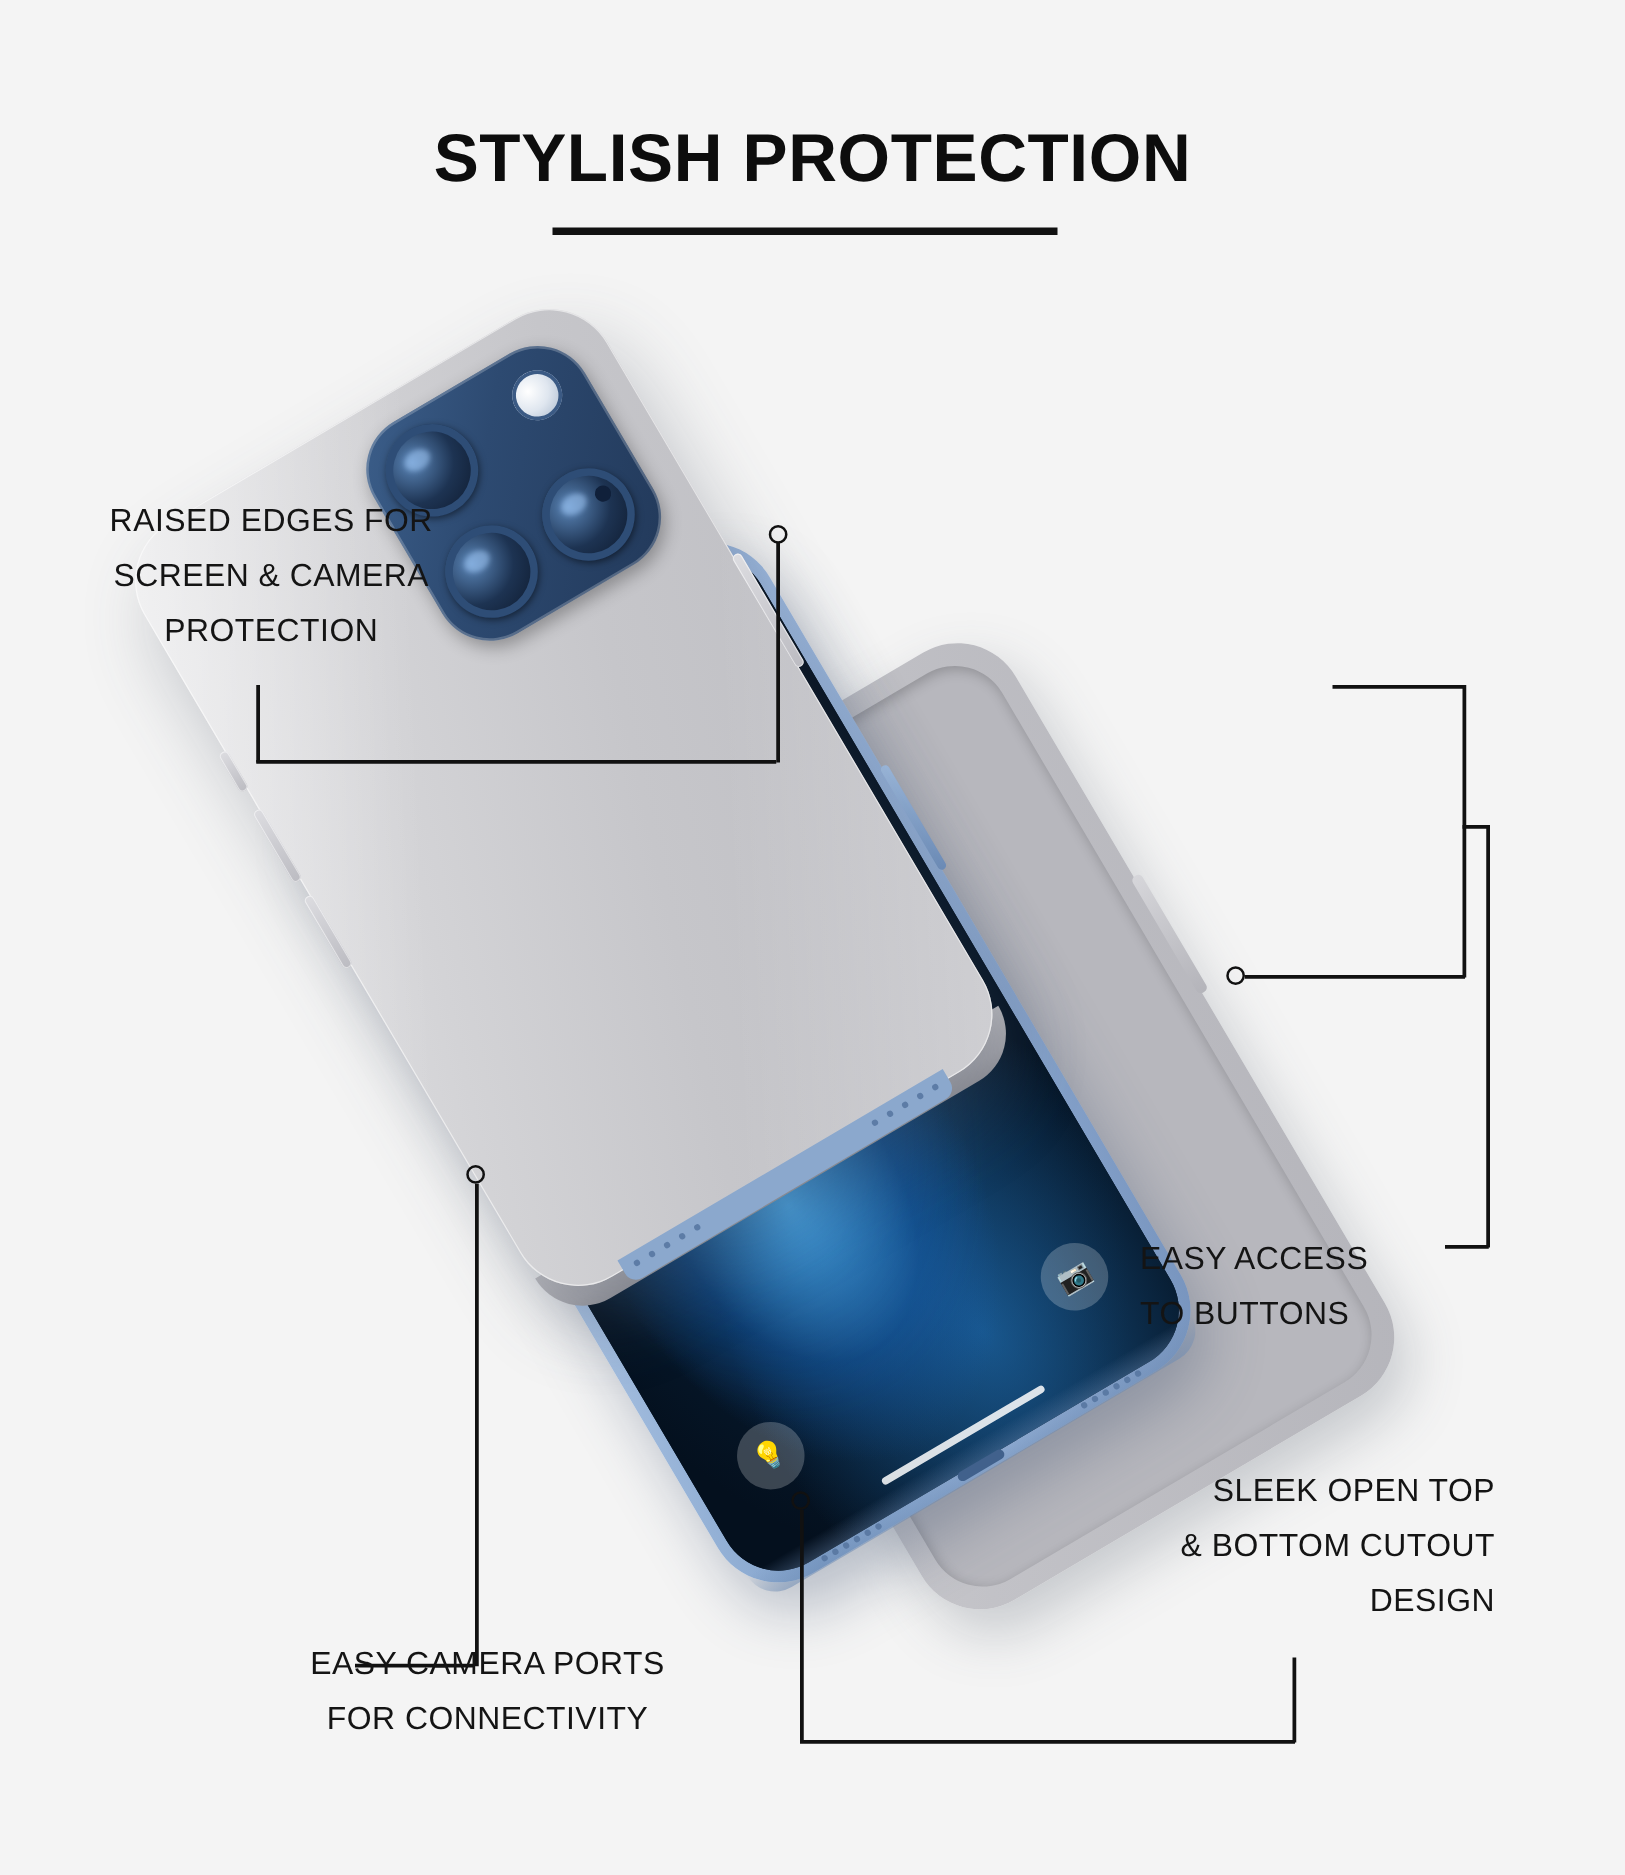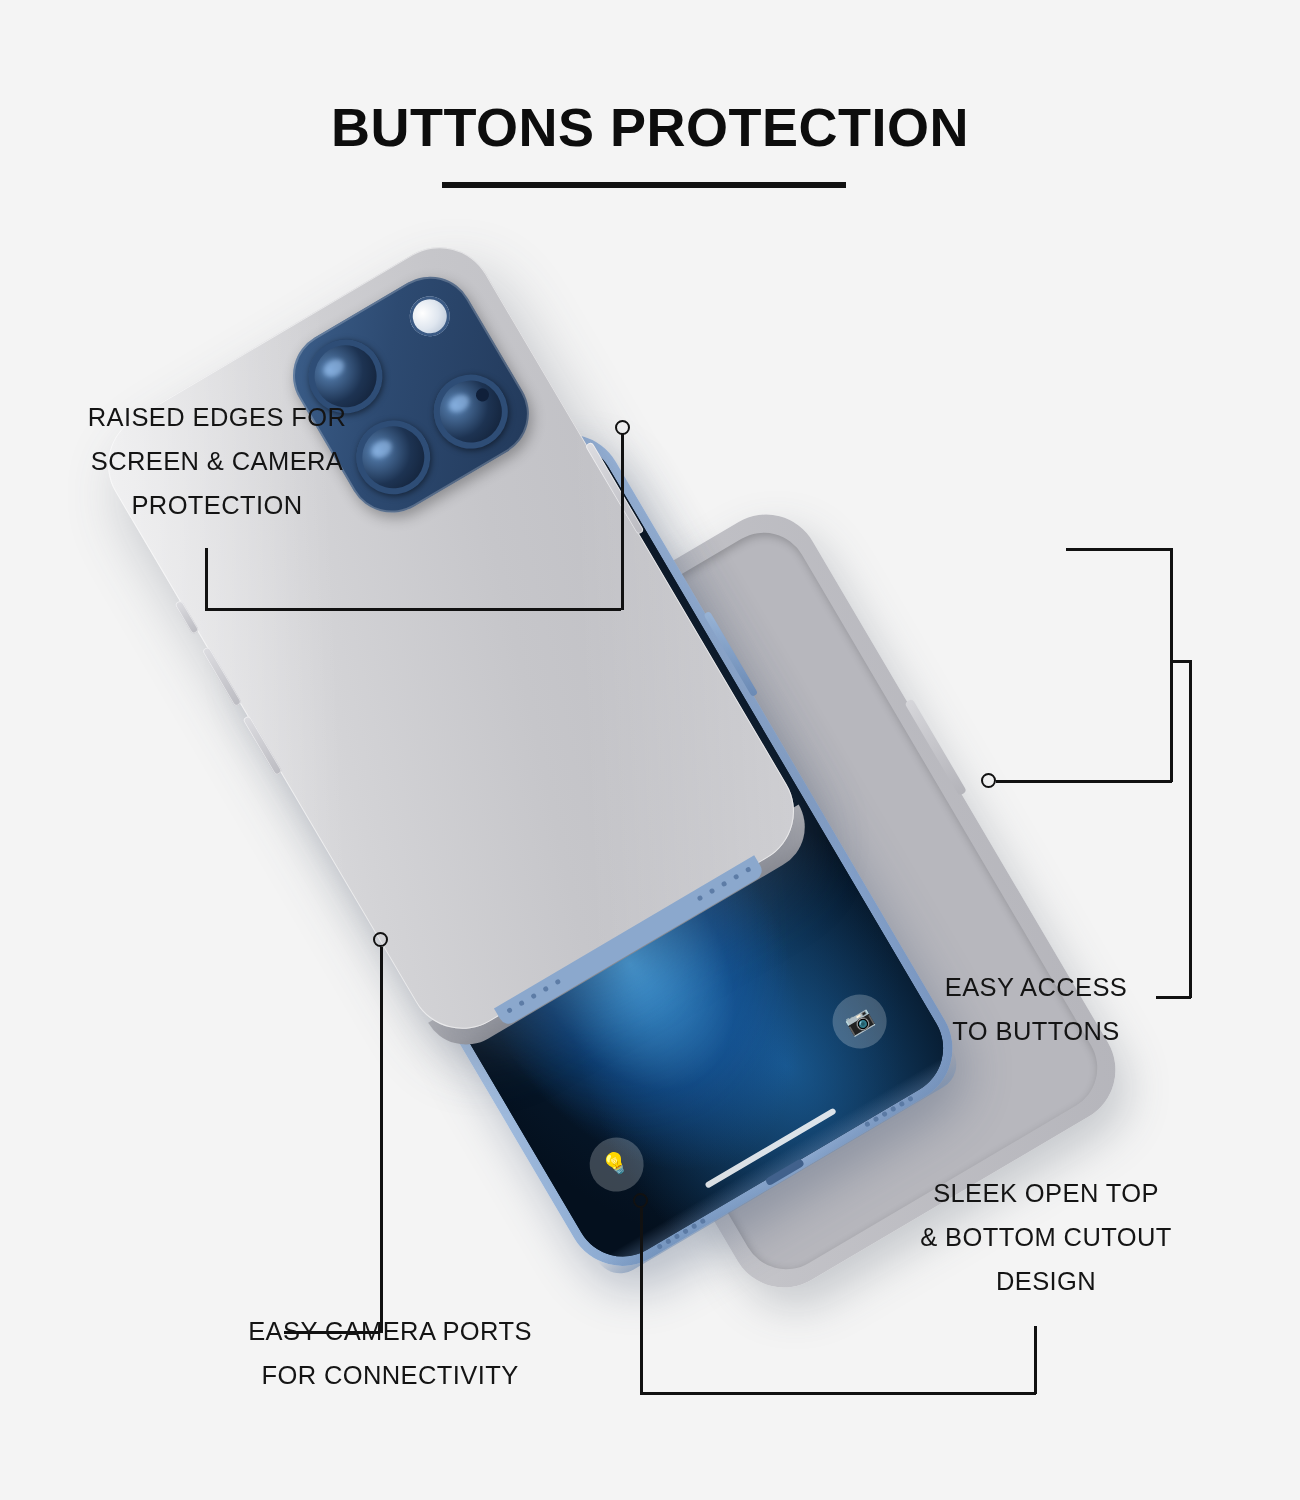--- a/index.html
+++ b/index.html
@@ -36,22 +36,22 @@
   .label {
     position: absolute;
     font-size: 25.5px;
     line-height: 1.72;
     letter-spacing: 0.4px;
     color: #141414;
     white-space: pre-line;
   }
   .label-tl { top: 396px; left: 62px; width: 310px; text-align: center; }
   .label-bl { top: 1310px; left: 222px; width: 336px; text-align: center; }
-  .label-mr { top: 966px; left: 912px; width: 248px; text-align: center; }
-  .label-br { top: 1172px; left: 896px; width: 300px; text-align: center; }
+  .label-mr { top: 986px; left: 912px; width: 248px; text-align: left; }
+  .label-br { top: 1172px; left: 896px; width: 300px; text-align: right; }
 
   
   .ln { position: absolute; background: #111; }
   .h2 { height: 2.5px; }
   .v2 { width: 2.5px; }
 
   .dot {
     position: absolute;
     width: 15px; height: 15px;
     border: 2.5px solid #111;
@@ -288,21 +288,21 @@
   .case2-btn {
     position: absolute; right: -6px; top: 240px;
     width: 9px; height: 108px;
     border-radius: 4px;
     background: linear-gradient(180deg,#d6d6da,#b4b4ba);
   }
 </style>
 </head>
 <body>
 
-<div class="title">BUTTONS PROTECTION</div>
+<div class="title">STYLISH PROTECTION</div>
 <div class="title-rule"></div>
 
 <div class="scene">
 
   <div class="case2">
     <div class="case2-shell">
       <div class="case2-inner"></div>
       <div class="case2-btn"></div>
     </div>
   </div>

